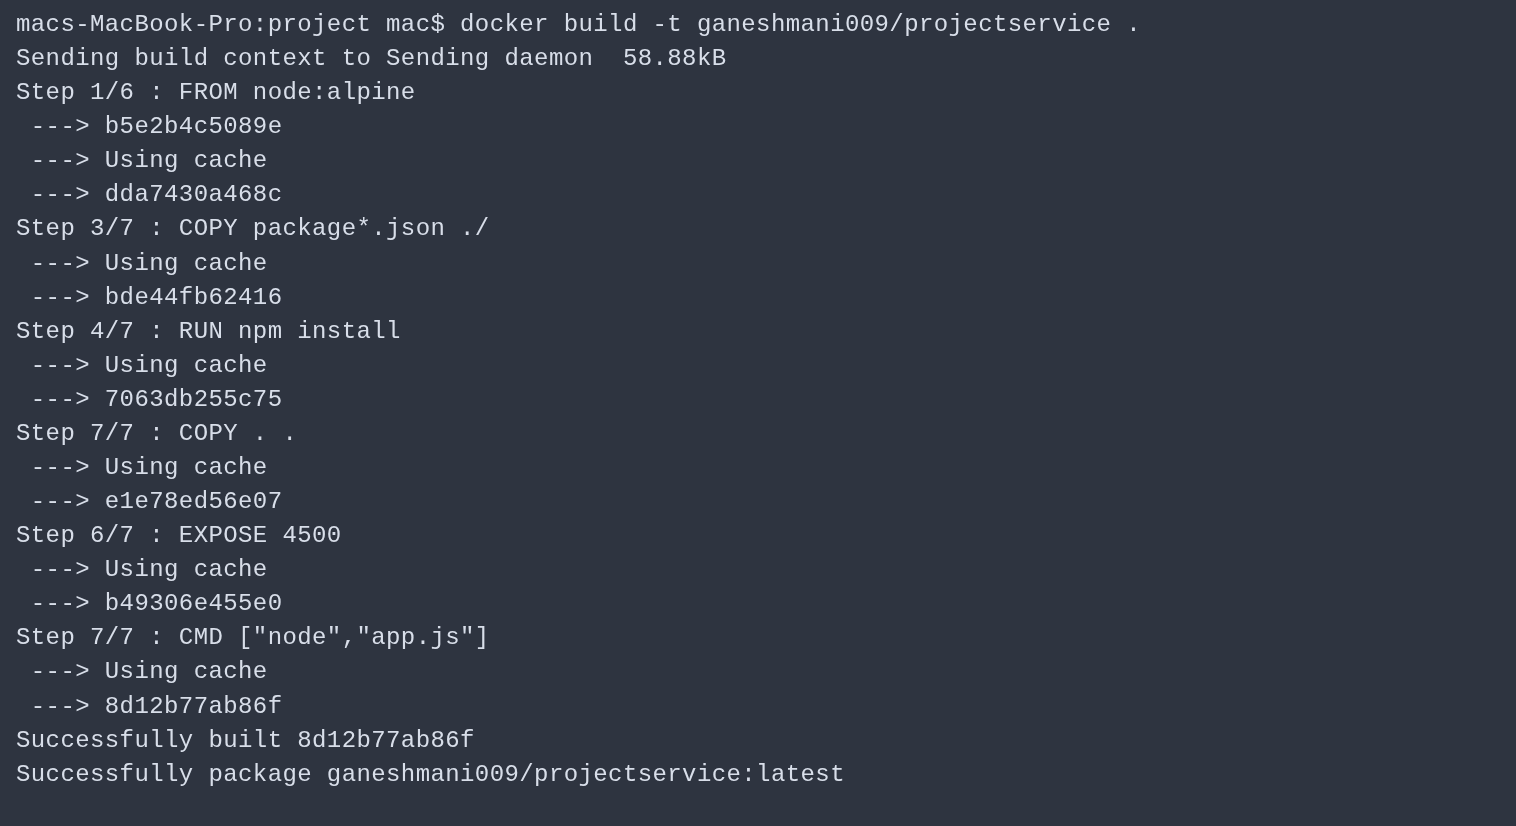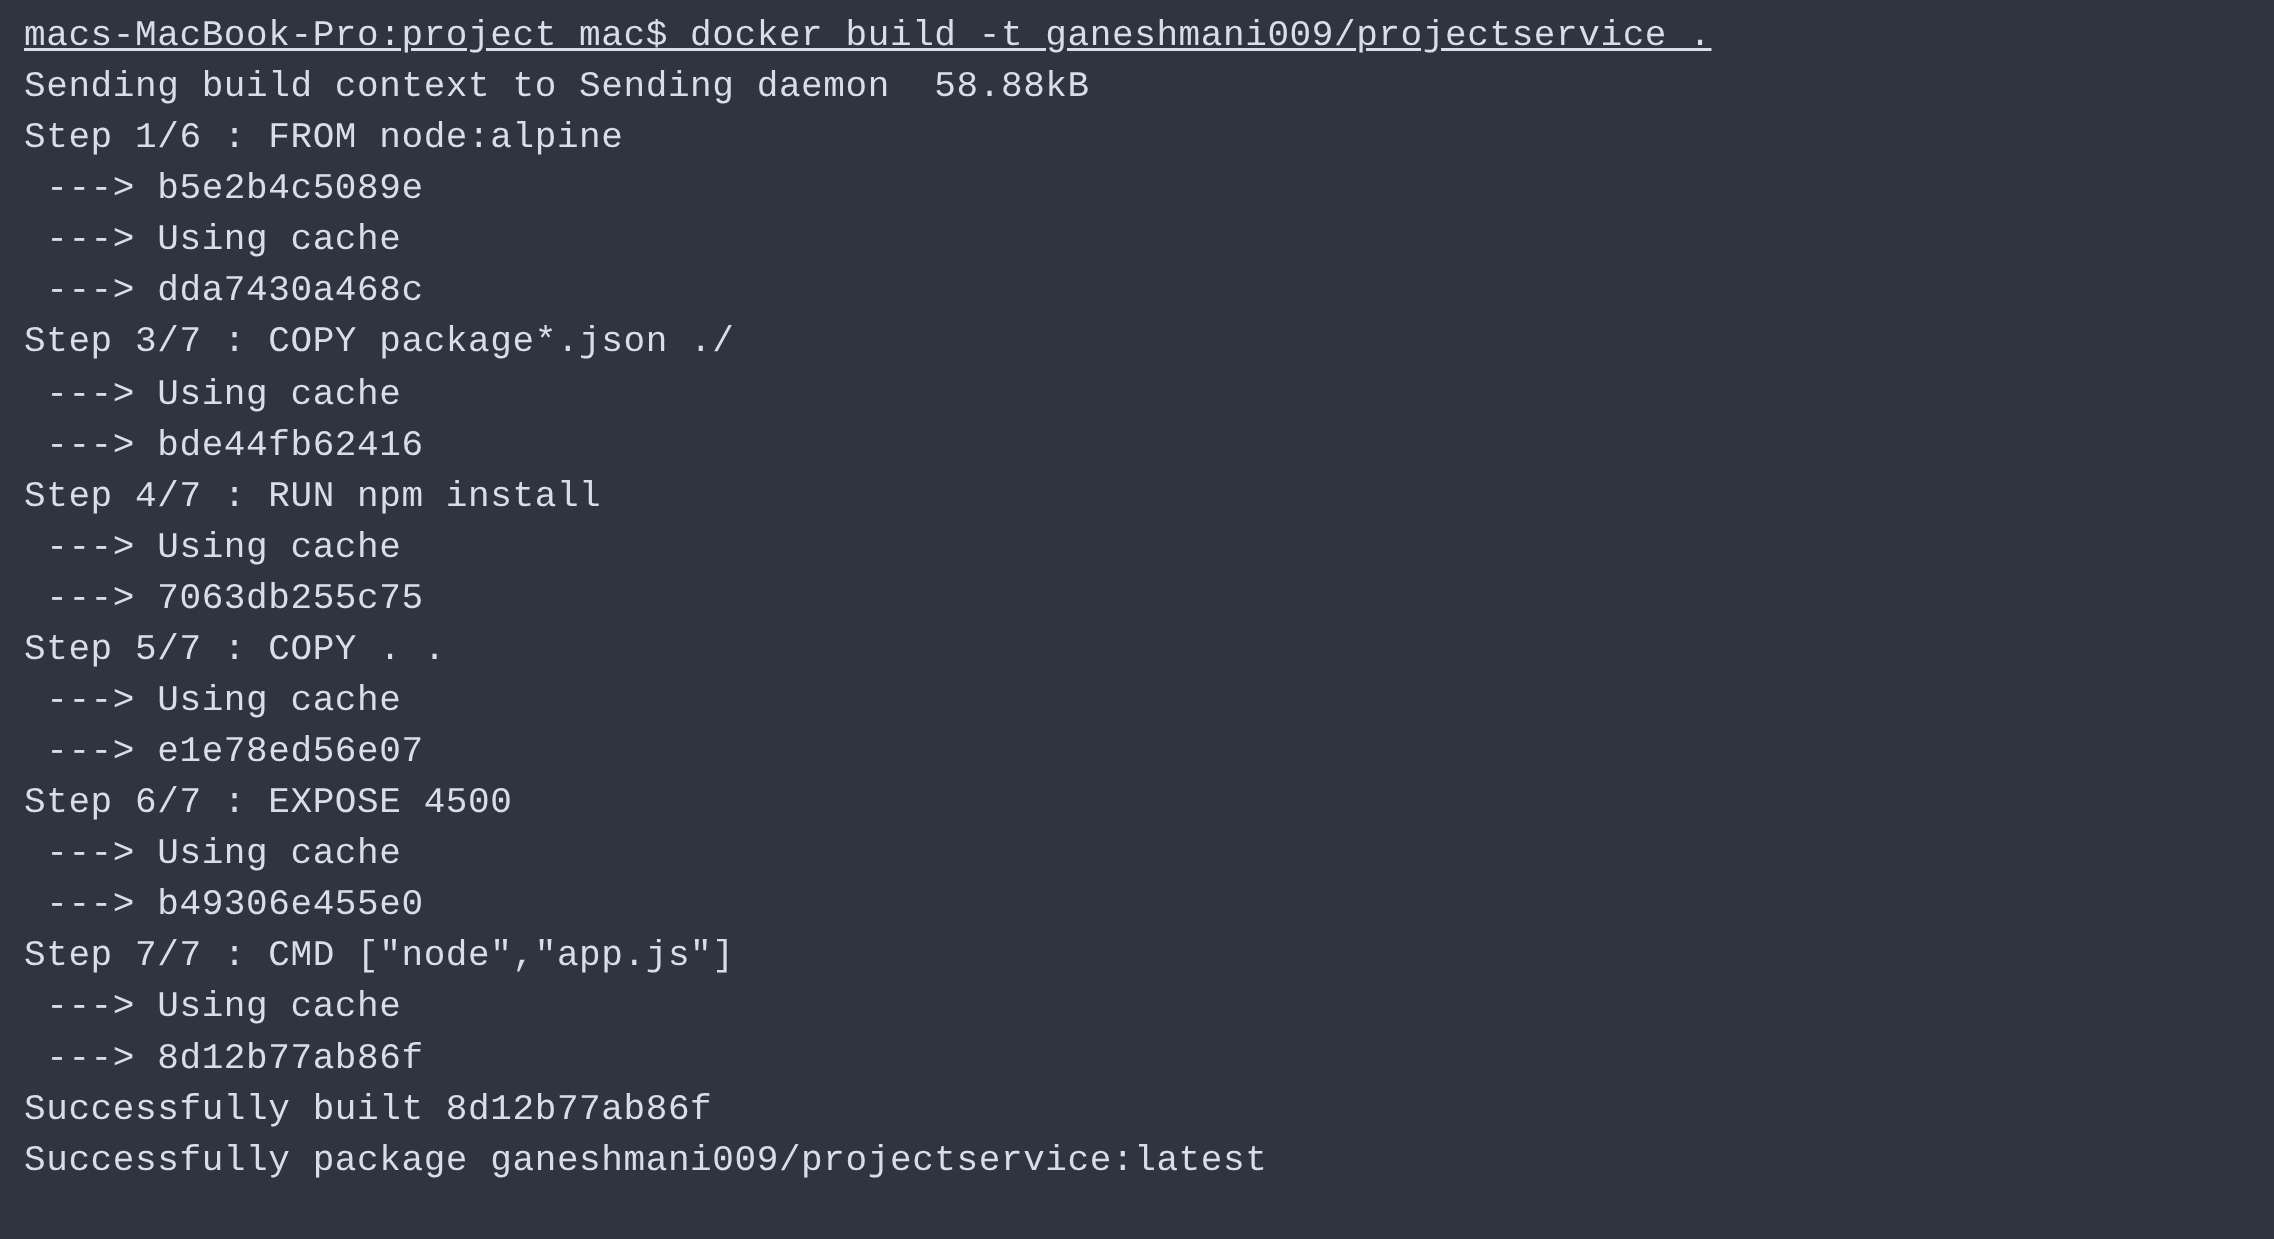--- a/index.html
+++ b/index.html
@@ -17,21 +17,20 @@
       width: 1516px;
       height: 826px;
       overflow: hidden;
       letter-spacing: 0.4px;
     }
     .line {
       white-space: pre;
     }
     .prompt-line {
       color: #d8dee9;
-      text-decoration: underline;
     }
     .dim {
       color: #9aa3b2;
     }
   </style>
 </head>
 <body>
 
 <div>
   <div class="line prompt-line">macs-MacBook-Pro:project mac$ docker build -t ganeshmani009/projectservice .</div>
@@ -39,21 +38,21 @@
   <div class="line">Step 1/6 : FROM node:alpine</div>
   <div class="line"> ---&gt; b5e2b4c5089e</div>
   <div class="line"> ---&gt; Using cache</div>
   <div class="line"> ---&gt; dda7430a468c</div>
   <div class="line">Step 3/7 : COPY package*.json ./</div>
   <div class="line"> ---&gt; Using cache</div>
   <div class="line"> ---&gt; bde44fb62416</div>
   <div class="line">Step 4/7 : RUN npm install</div>
   <div class="line"> ---&gt; Using cache</div>
   <div class="line"> ---&gt; 7063db255c75</div>
-  <div class="line">Step 5/7 : COPY . .</div>
+  <div class="line">Step 7/7 : COPY . .</div>
   <div class="line"> ---&gt; Using cache</div>
   <div class="line"> ---&gt; e1e78ed56e07</div>
   <div class="line">Step 6/7 : EXPOSE 4500</div>
   <div class="line"> ---&gt; Using cache</div>
   <div class="line"> ---&gt; b49306e455e0</div>
   <div class="line">Step 7/7 : CMD ["node","app.js"]</div>
   <div class="line"> ---&gt; Using cache</div>
   <div class="line"> ---&gt; 8d12b77ab86f</div>
   <div class="line">Successfully built 8d12b77ab86f</div>
   <div class="line">Successfully package ganeshmani009/projectservice:latest</div>

